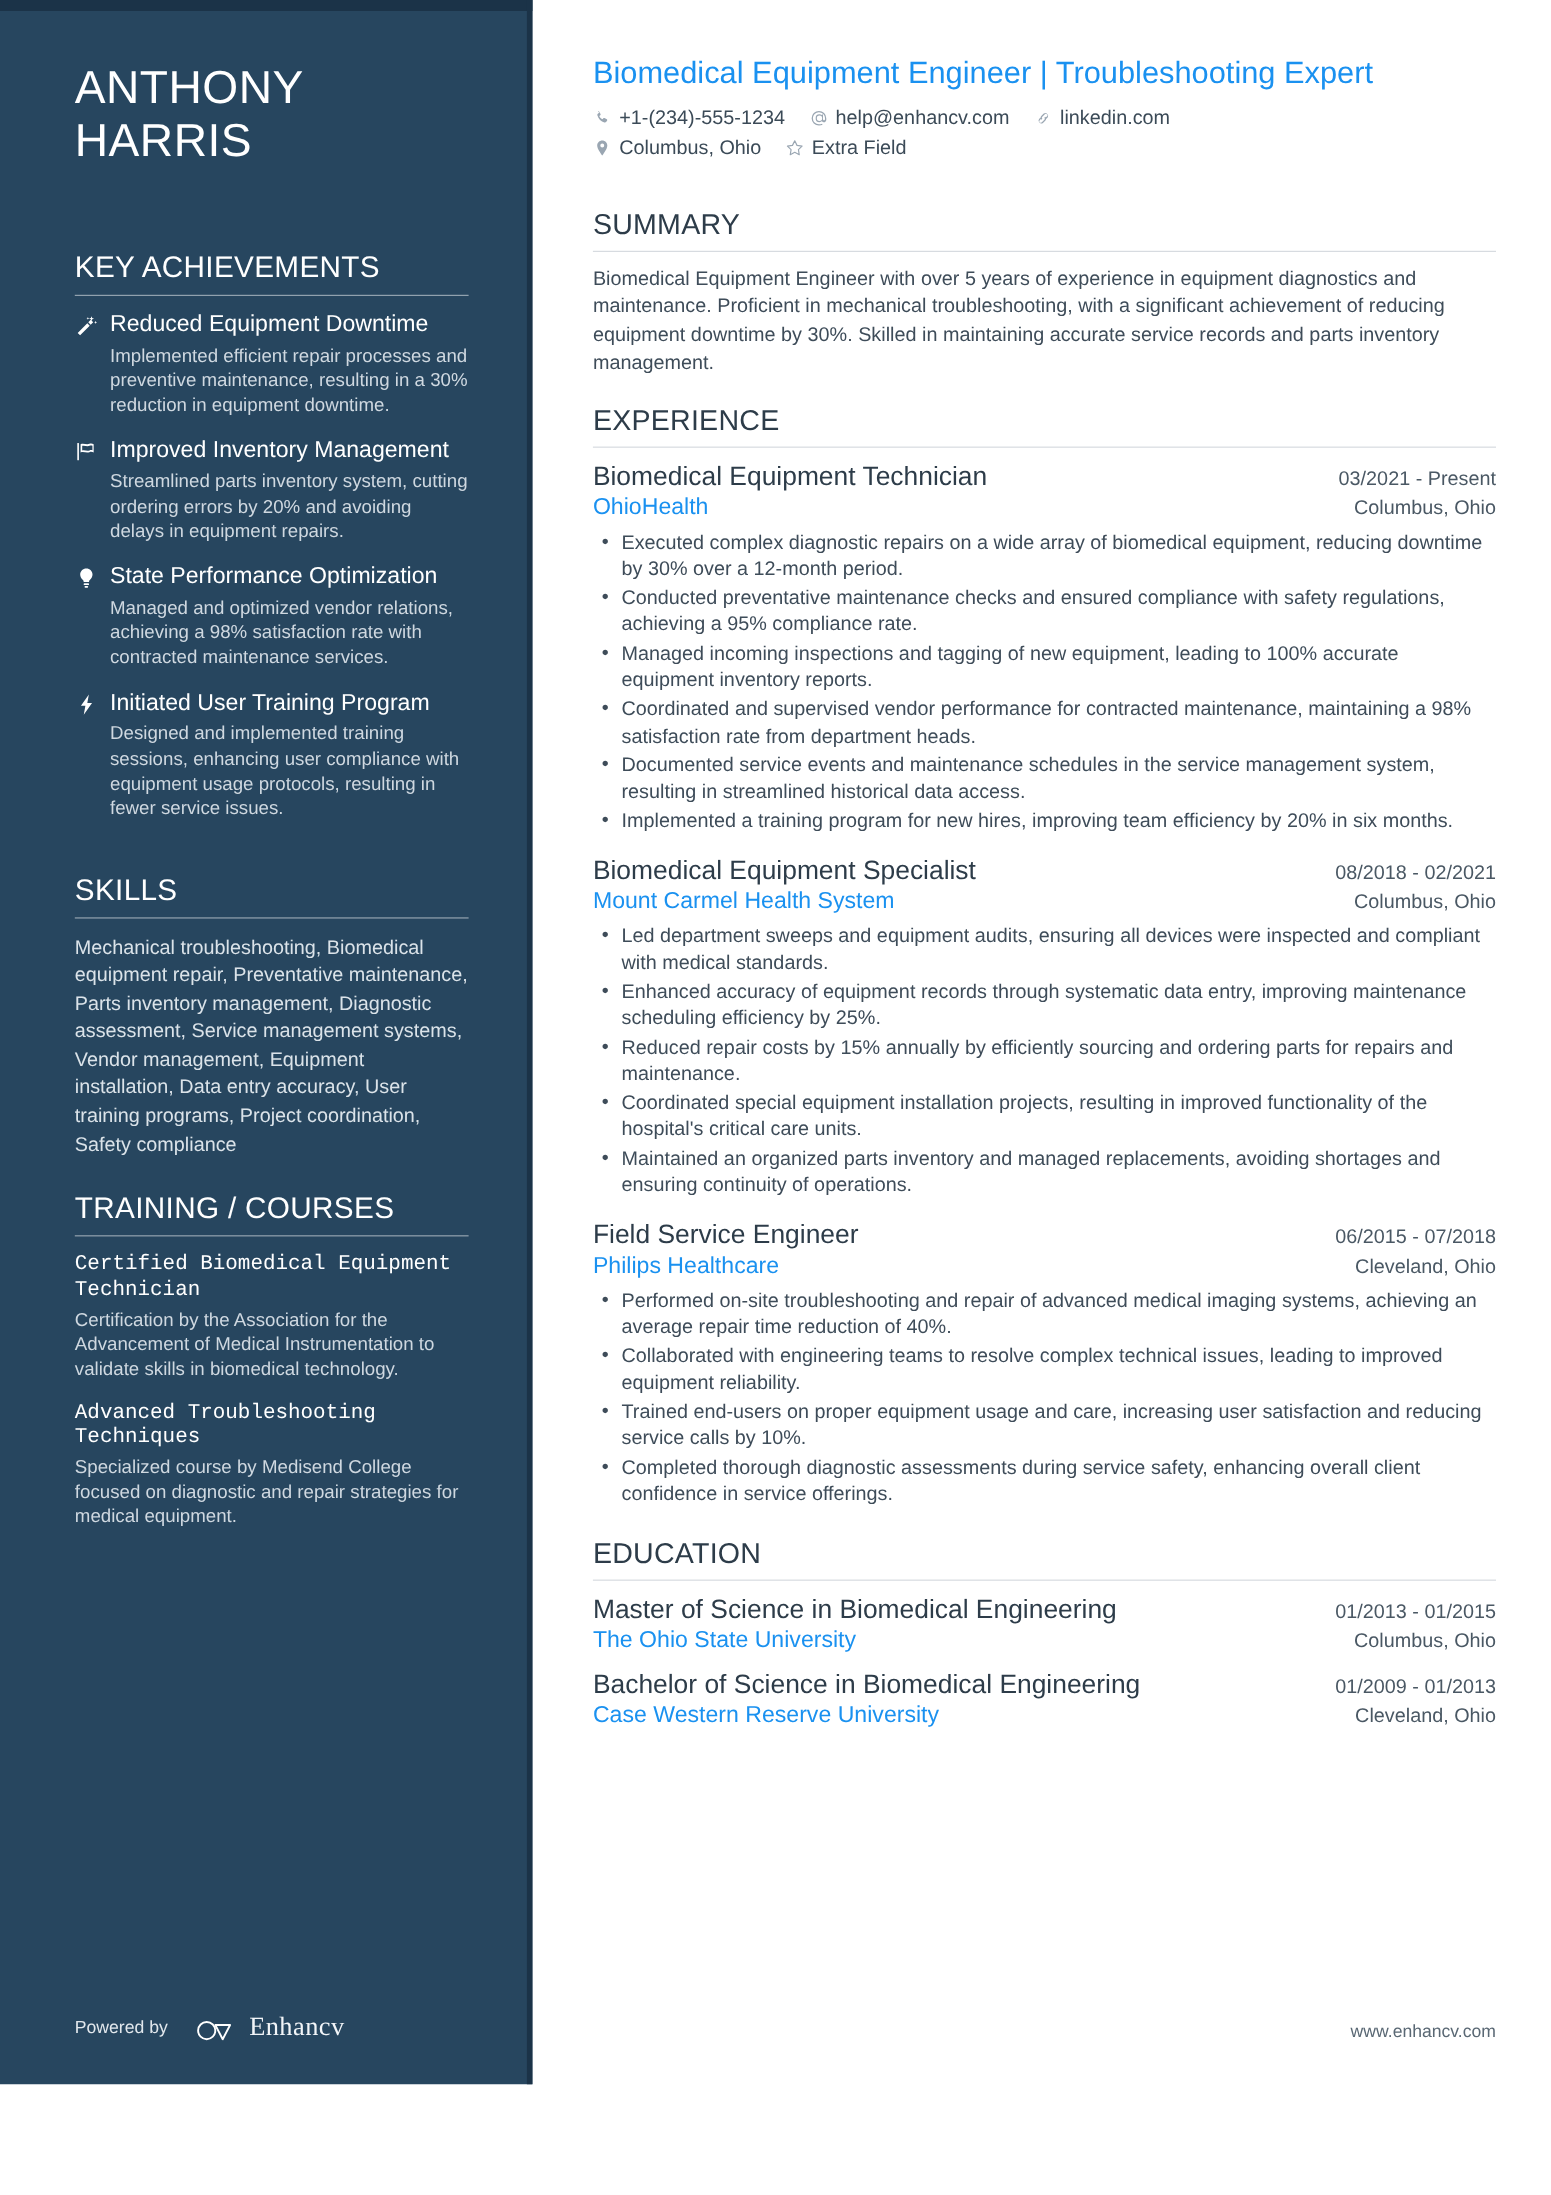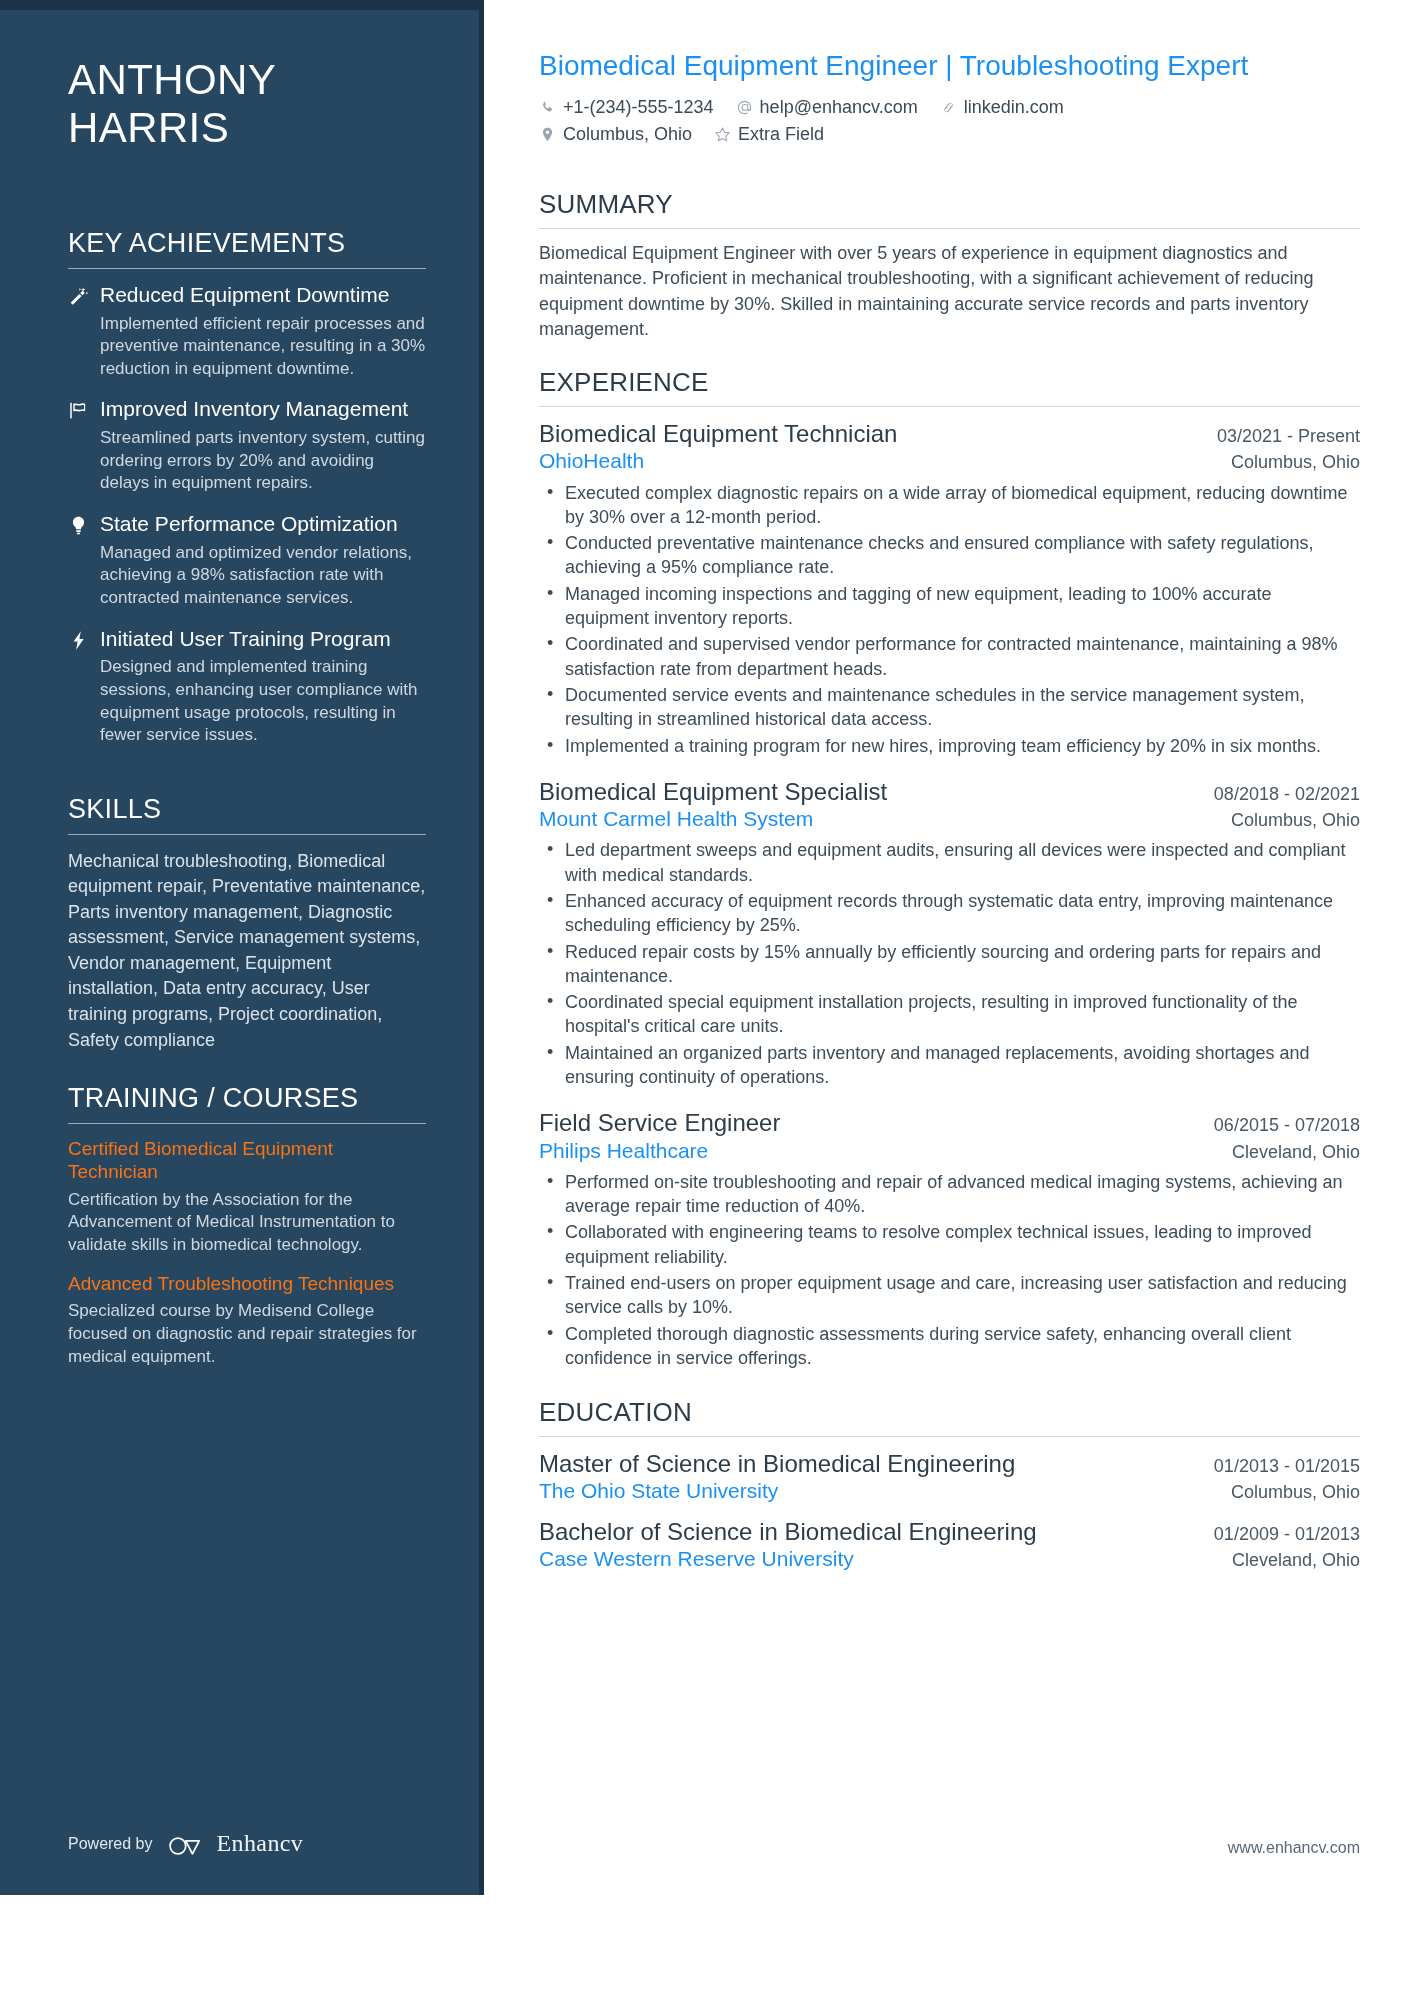--- a/index.html
+++ b/index.html
@@ -99,36 +99,37 @@
   .skills-text {
     font-size: 18px;
     line-height: 1.42;
     color: #dbe3e9;
   }
 
   .course-item { margin-bottom: 16px; }
   .course-title {
     font-size: 19px;
     line-height: 1.2;
-    color: #f97316;
+    color: #ffffff;
     margin-bottom: 5px;
+    font-family: Liberation Mono, monospace;
   }
   .course-desc {
     font-size: 17px;
     line-height: 1.33;
     color: #cfd8e0;
   }
 
   .sidebar-footer {
     margin-top: auto;
     padding-bottom: 38px;
     padding-top: 24px;
     display: flex;
     align-items: center;
-    gap: 14px;
+    gap: 24px;
   }
   .powered-by {
     font-size: 16px;
     color: #e2e8ed;
   }
   .brand-row { display: flex; align-items: flex-end; gap: 10px; font-family: Liberation Serif, serif; }
   .brand-mark svg { display: block; width: 40px; height: 22px; }
   .brand-name {
     font-size: 24px;
     color: #f2f5f8;

